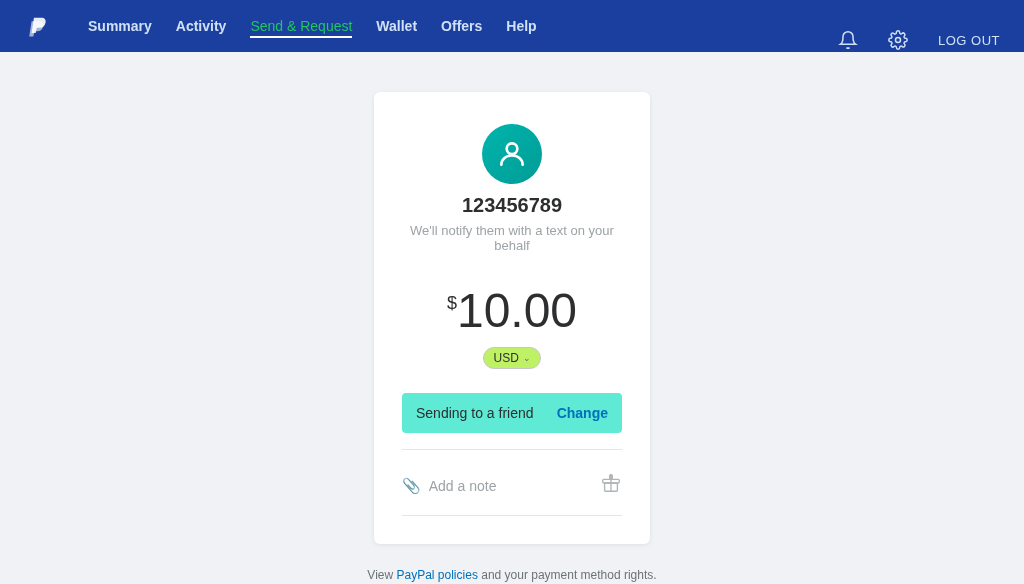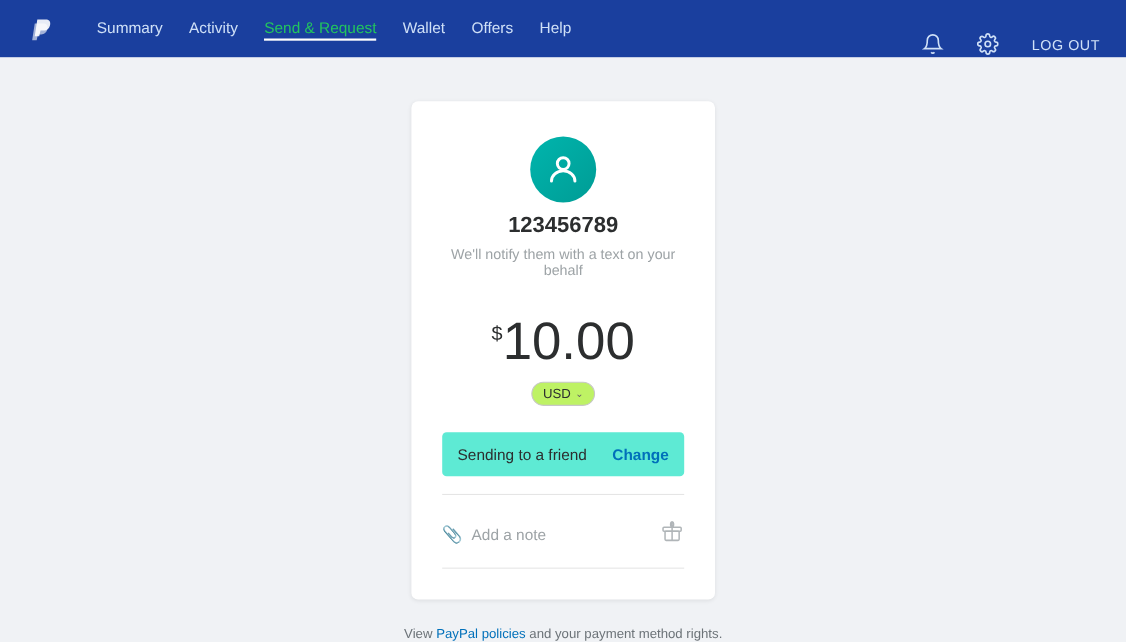--- a/index.html
+++ b/index.html
@@ -29,21 +29,21 @@
     .nav-links {
       display: flex;
       gap: 24px;
       list-style: none;
       flex: 1;
     }
     .nav-links li a {
       color: #cfe0f7;
       text-decoration: none;
       font-size: 14px;
-      font-weight: 400;
+      font-weight: 700;
       padding-bottom: 2px;
     }
     .nav-links li.active a {
       color: #22c55e;
       border-bottom: 2px solid #fff;
       font-weight: 500;
     }
     .navbar-right {
       display: flex;
       align-items: center;

